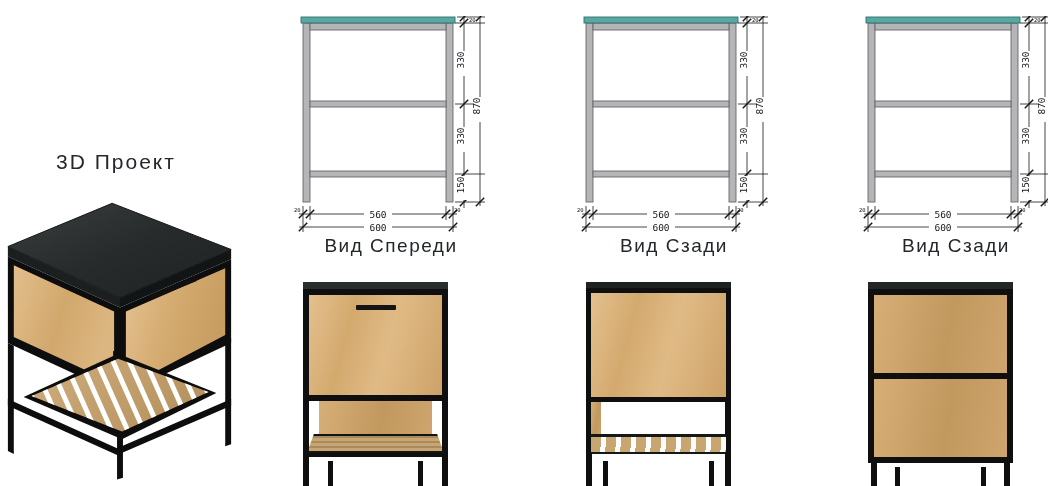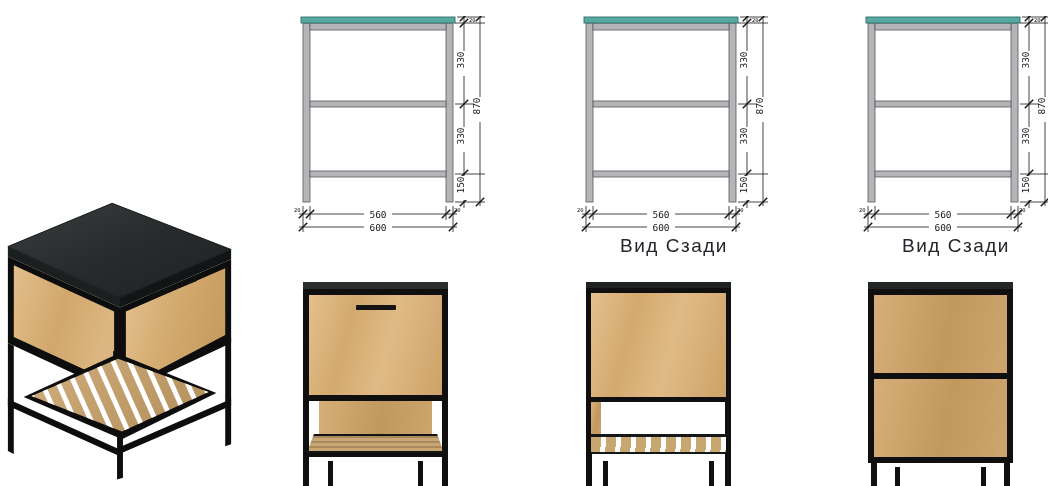--- a/index.html
+++ b/index.html
@@ -90,20 +90,21 @@
         <stop offset="1" stop-color="#b7935f"></stop>
     </linearGradient>
     <pattern id="slats" width="15" height="15" patternUnits="userSpaceOnUse" patternTransform="rotate(-24)">
       <rect x="0" y="0" width="5" height="15" fill="#ffffff"></rect>
     </pattern>
   </defs>
 </svg>
 
 <div id="sheet">
 
+  <div class="title-3d">3D Проект</div>
   <svg id="svg3d" width="236" height="296" viewBox="0 0 240 300">
 
     <path d="M6,57 L112,13 L233,60 L120,109 Z" fill="url(#g-slab)" stroke="#141717" stroke-width="1"></path>
     <path d="M6,57 L120,109 L120,119 L6,67 Z" fill="#1c1f1f"></path>
     <path d="M120,109 L233,60 L233,70 L120,119 Z" fill="#121515"></path>
 
     <path d="M6,67 L120,119 L120,208 L6,155 Z" fill="#0d0d0d"></path>
     <path d="M12,76 L114,123 L114,196 L12,149 Z" fill="url(#g-oak-l)"></path>
     <path d="M120,119 L233,70 L233,155 L120,208 Z" fill="#0d0d0d"></path>
     <path d="M126,123 L227,79 L227,147 L126,200 Z" fill="url(#g-oak-r)"></path>
@@ -169,20 +170,21 @@
       <rect class="mask" x="71" y="192" width="28" height="11"></rect>
       <text class="dim" x="85" y="201.5" text-anchor="middle">560</text>
       <path class="dline" d="M6,211 H164"></path>
       <use href="#tick" transform="translate(10,211)"></use>
             <use href="#tick" transform="translate(160,211)"></use>
       <rect class="mask" x="71" y="205" width="28" height="11"></rect>
       <text class="dim" x="85" y="214.5" text-anchor="middle">600</text>
     </g>
   </svg>
 </div>
+    <div class="view-label">Вид Спереди</div>
     <div class="render render-front">
       <div class="slab"></div>
       <div class="boxed wood1">
         <div class="handle"></div>
       </div>
       <div class="open">
         <div class="post l"></div>
         <div class="post r"></div>
         <div class="backpanel wood2"></div>
         <div class="shelf-f"></div>

